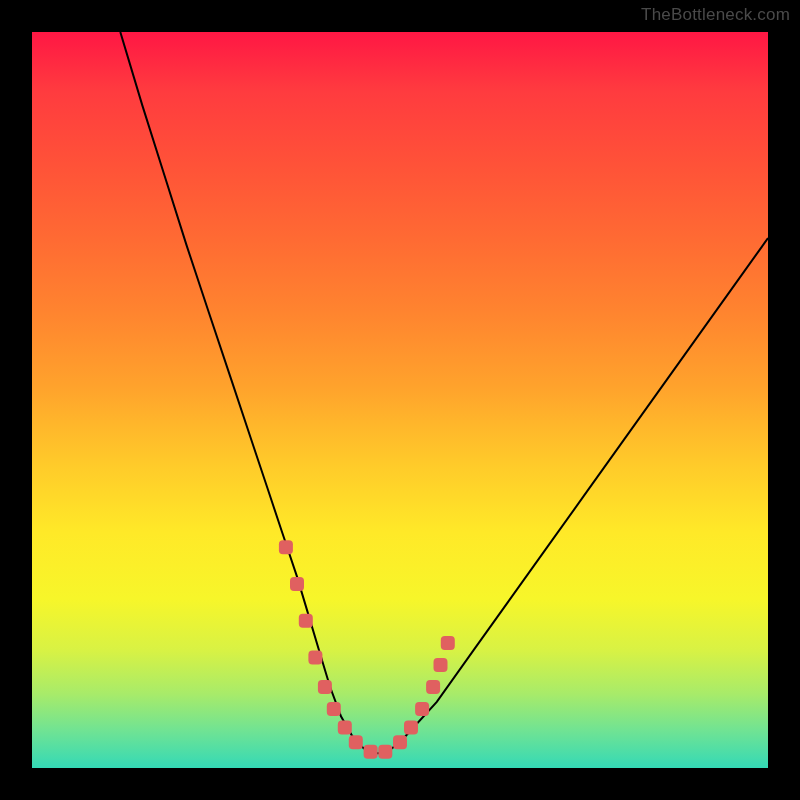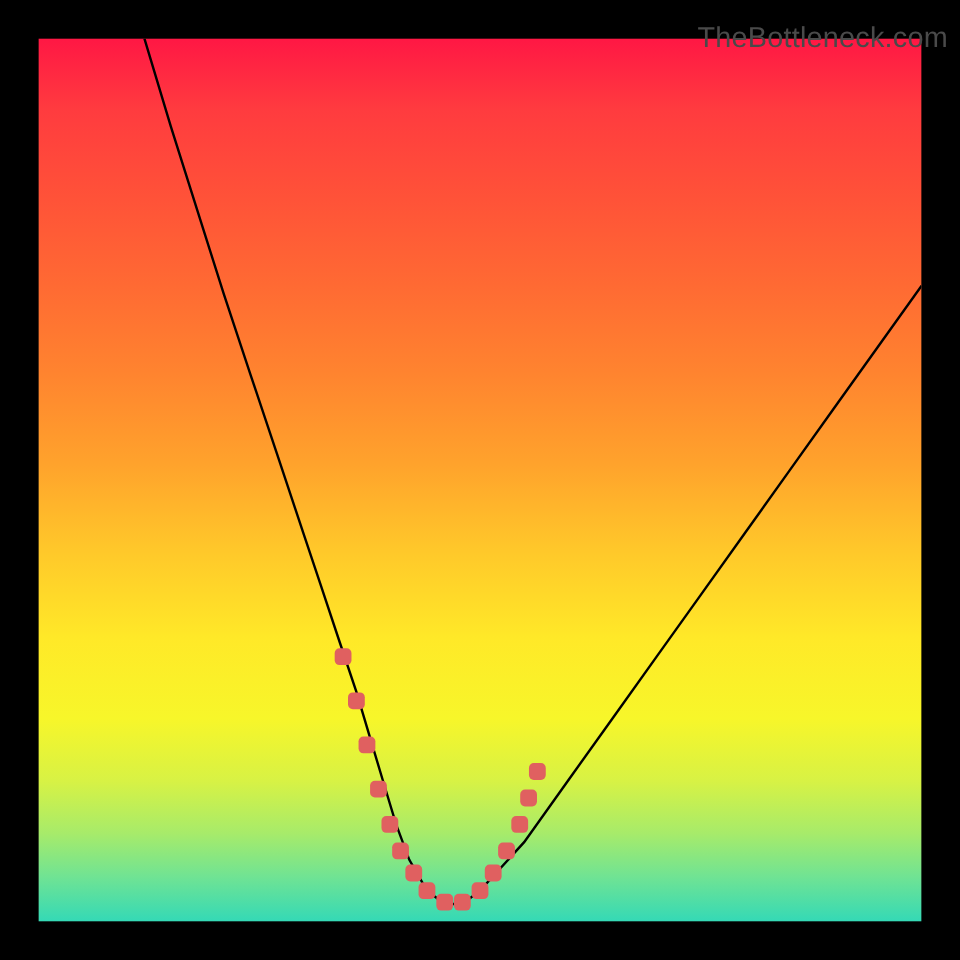--- a/index.html
+++ b/index.html
@@ -47,24 +47,24 @@
   }
   .curve-svg,
   .markers-svg {
     position: absolute;
     inset: 0;
     width: 736px;
     height: 736px;
   }
   .watermark {
     position: absolute;
-    top: 18px;
+    top: 5px;
     right: 10px;
     color: #4a4a4a;
-    font-size: 24px;
+    font-size: 17px;
     letter-spacing: 0.2px;
     font-weight: 500;
     user-select: none;
   }
 </style>
 </head>
 <body>
 
 <div class="frame">
   <div class="plot-area">

